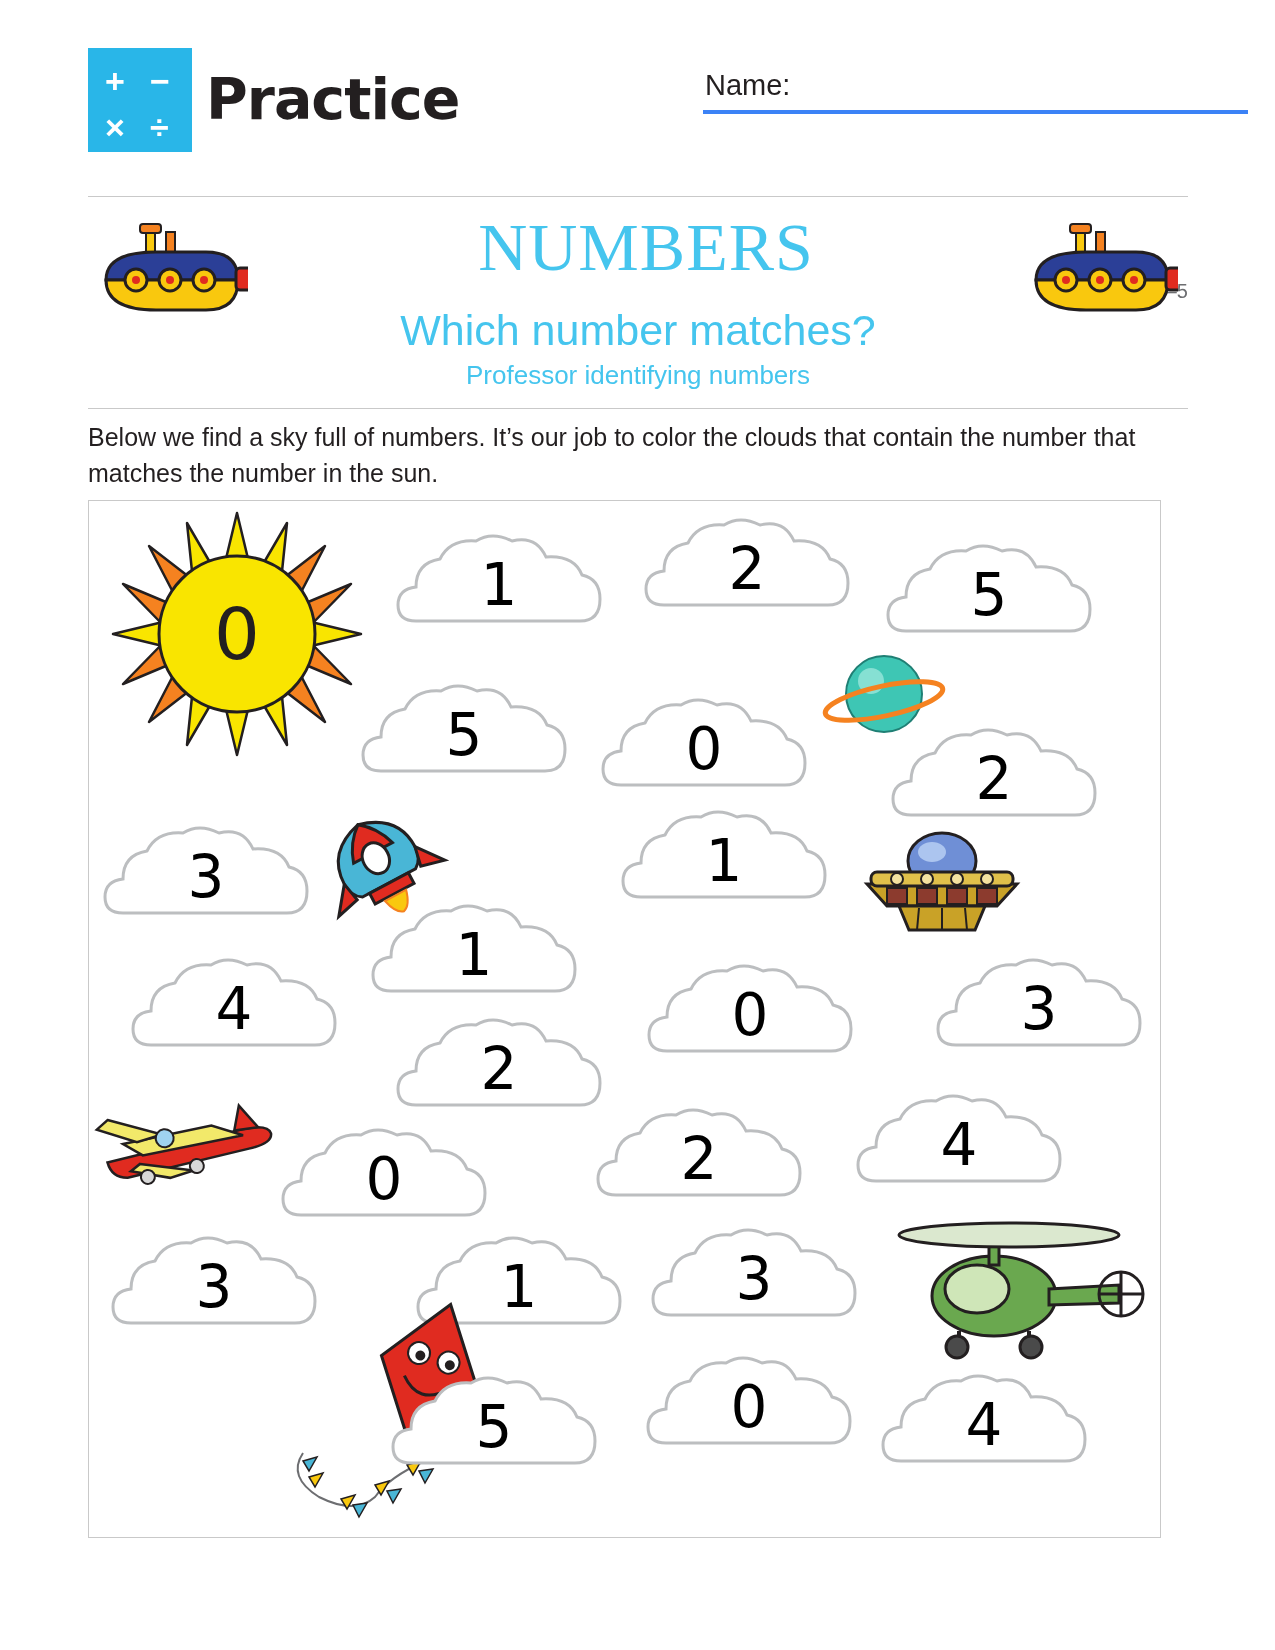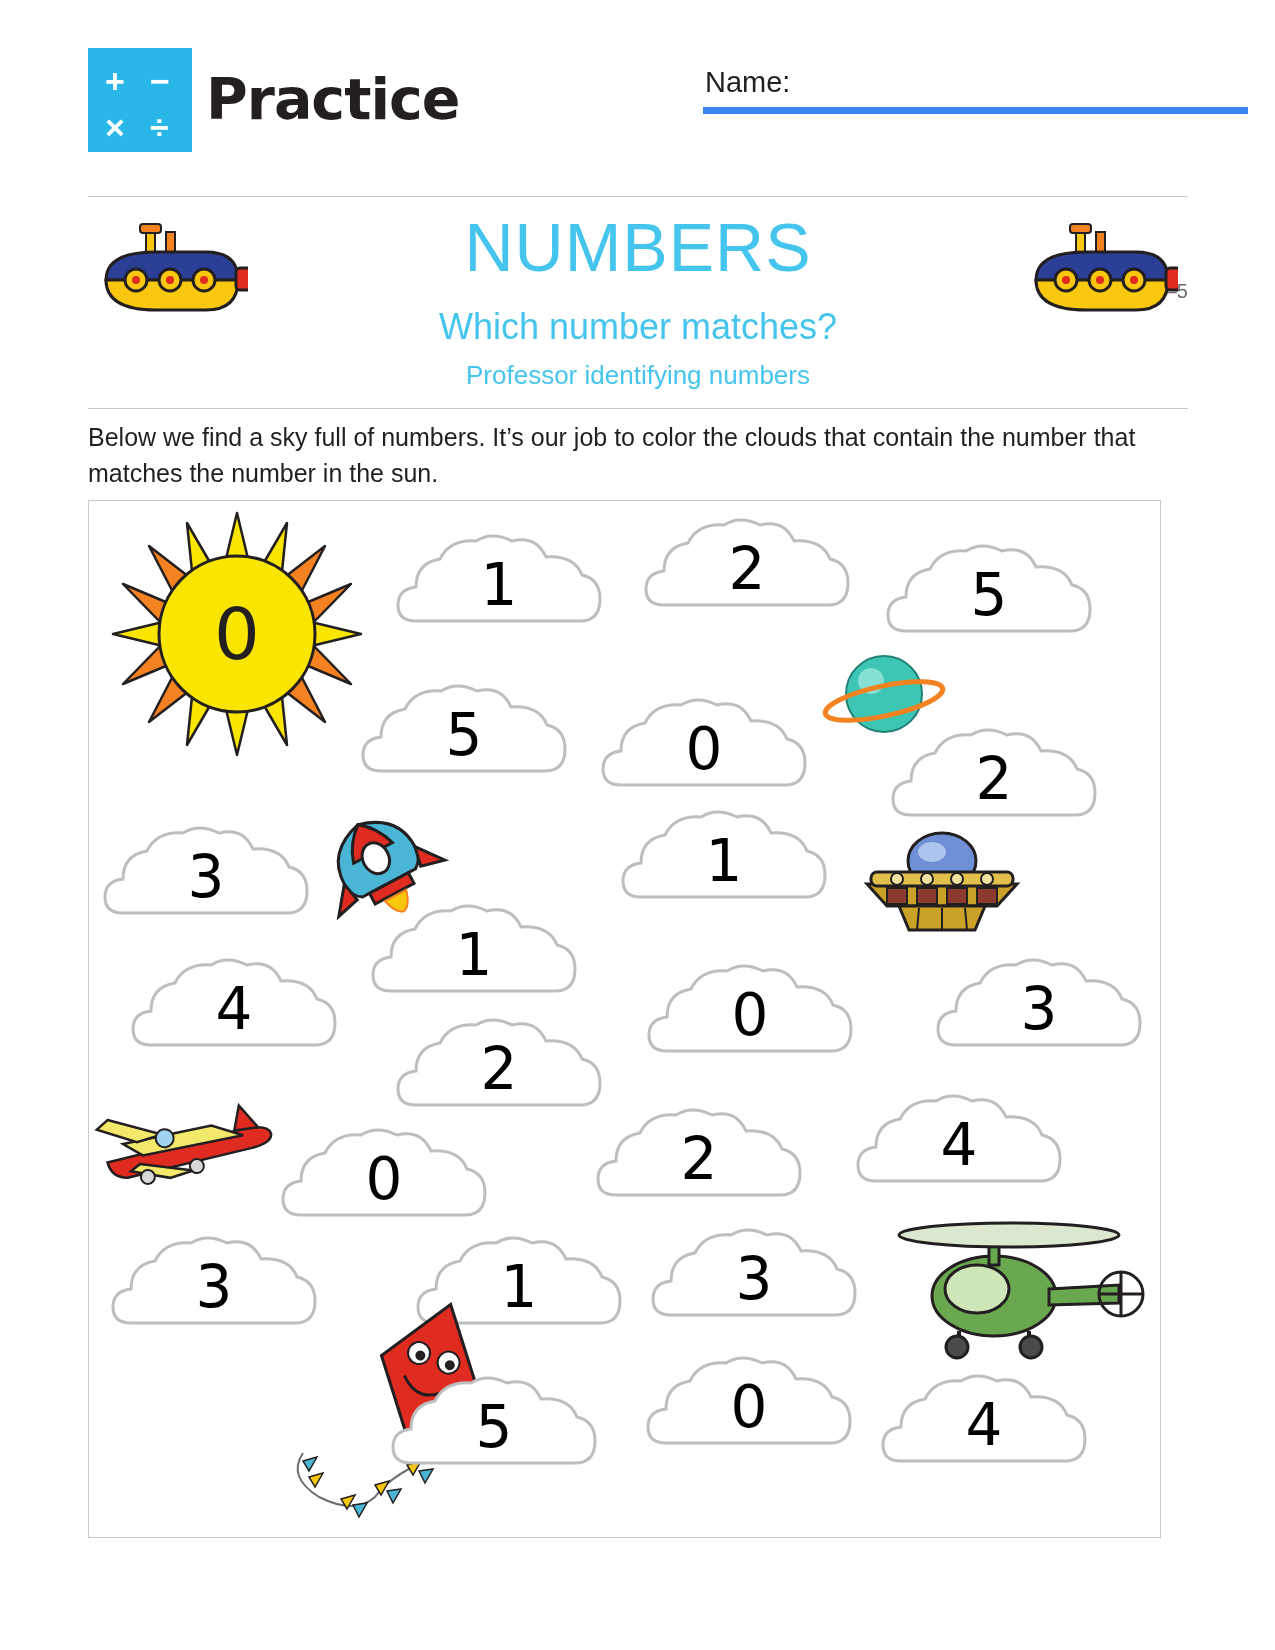--- a/index.html
+++ b/index.html
@@ -70,21 +70,21 @@
   }
 
   .name-date {
     position: absolute;
     left: 615px; top: 10px;
     width: 545px;
   }
   .nd-row {
     position: relative;
     height: 56px;
-    border-bottom: 7px solid #3b82f6;
+    border-bottom: 4px solid #3b82f6;
   }
   .nd-label {
     position: absolute;
     left: 2px; bottom: 8px;
     font-size: 29px;
     color: #231f20;
     font-family: "Liberation Sans", sans-serif;
   }
 
   .rule-under-header {
@@ -95,43 +95,43 @@
   }
 
   
   .title-band {
     position: absolute;
     left: 88px; top: 200px;
     width: 1100px; height: 205px;
   }
   .title-main {
     position: absolute;
-    left: 0; top: 8px;
+    left: 8px; top: 8px;
     width: 1100px;
     text-align: center;
     font-size: 68px;
     color: #45c5ee;
-    font-family: Liberation Sans, sans-serif;
+    font-family: Liberation Serif, serif;
     letter-spacing: 1px;
   }
   .title-range {
     position: absolute;
     left: 0; top: 80px;
     width: 1100px;
     text-align: right;
     font-size: 20px;
     color: #6d6e71;
     font-family: "Liberation Sans", sans-serif;
   }
   .title-sub {
     position: absolute;
     left: 0; top: 106px;
     width: 1100px;
     text-align: center;
-    font-size: 36px;
+    font-size: 43px;
     color: #45c5ee;
     font-family: "Liberation Sans", sans-serif;
   }
   .title-sub2 {
     position: absolute;
     left: 0; top: 160px;
     width: 1100px;
     text-align: center;
     font-size: 26px;
     color: #45c5ee;

